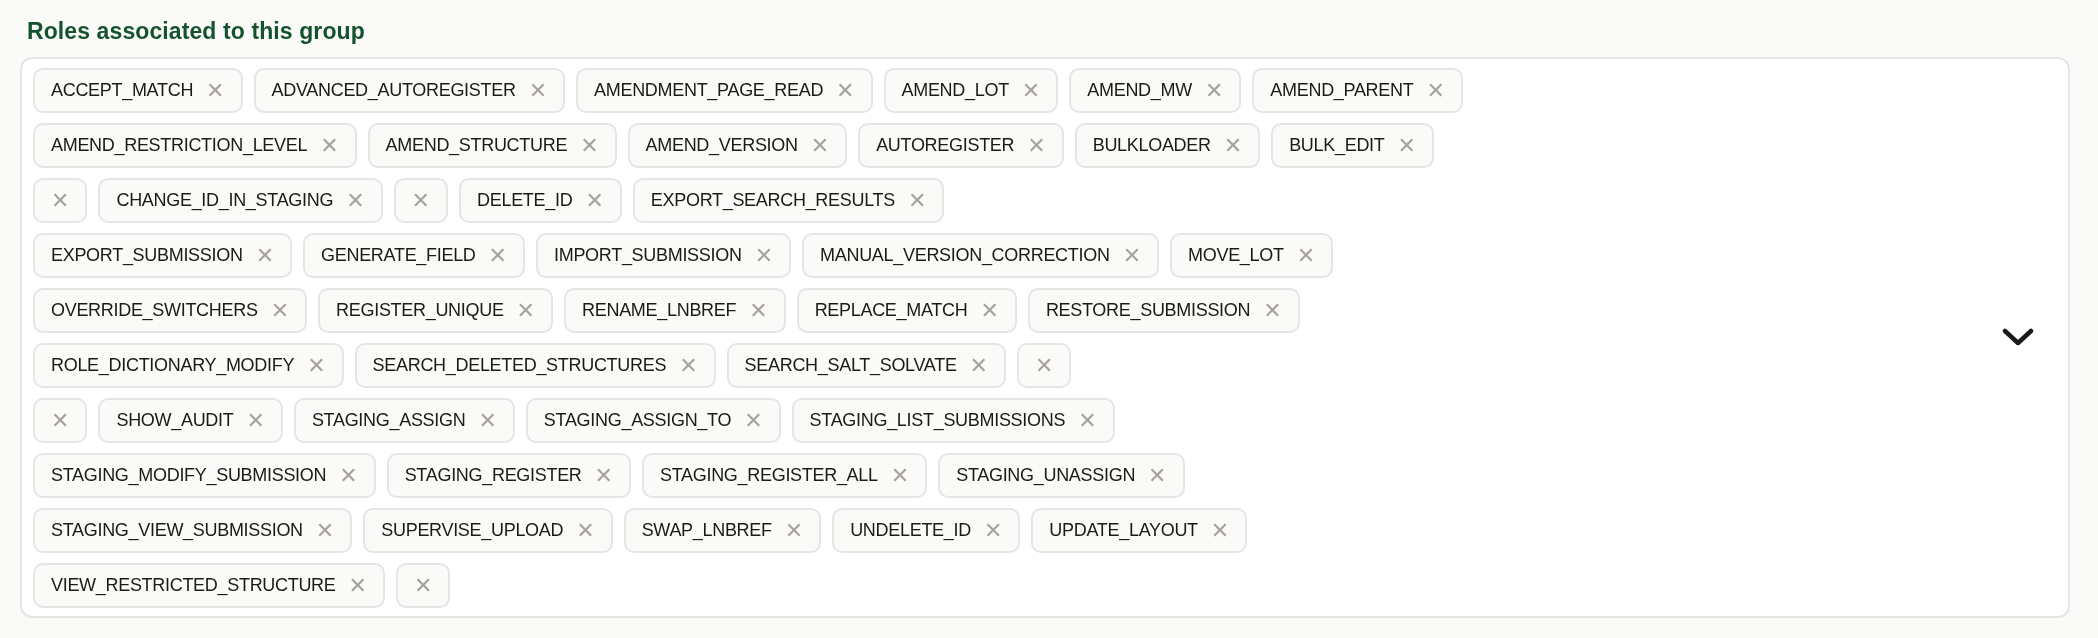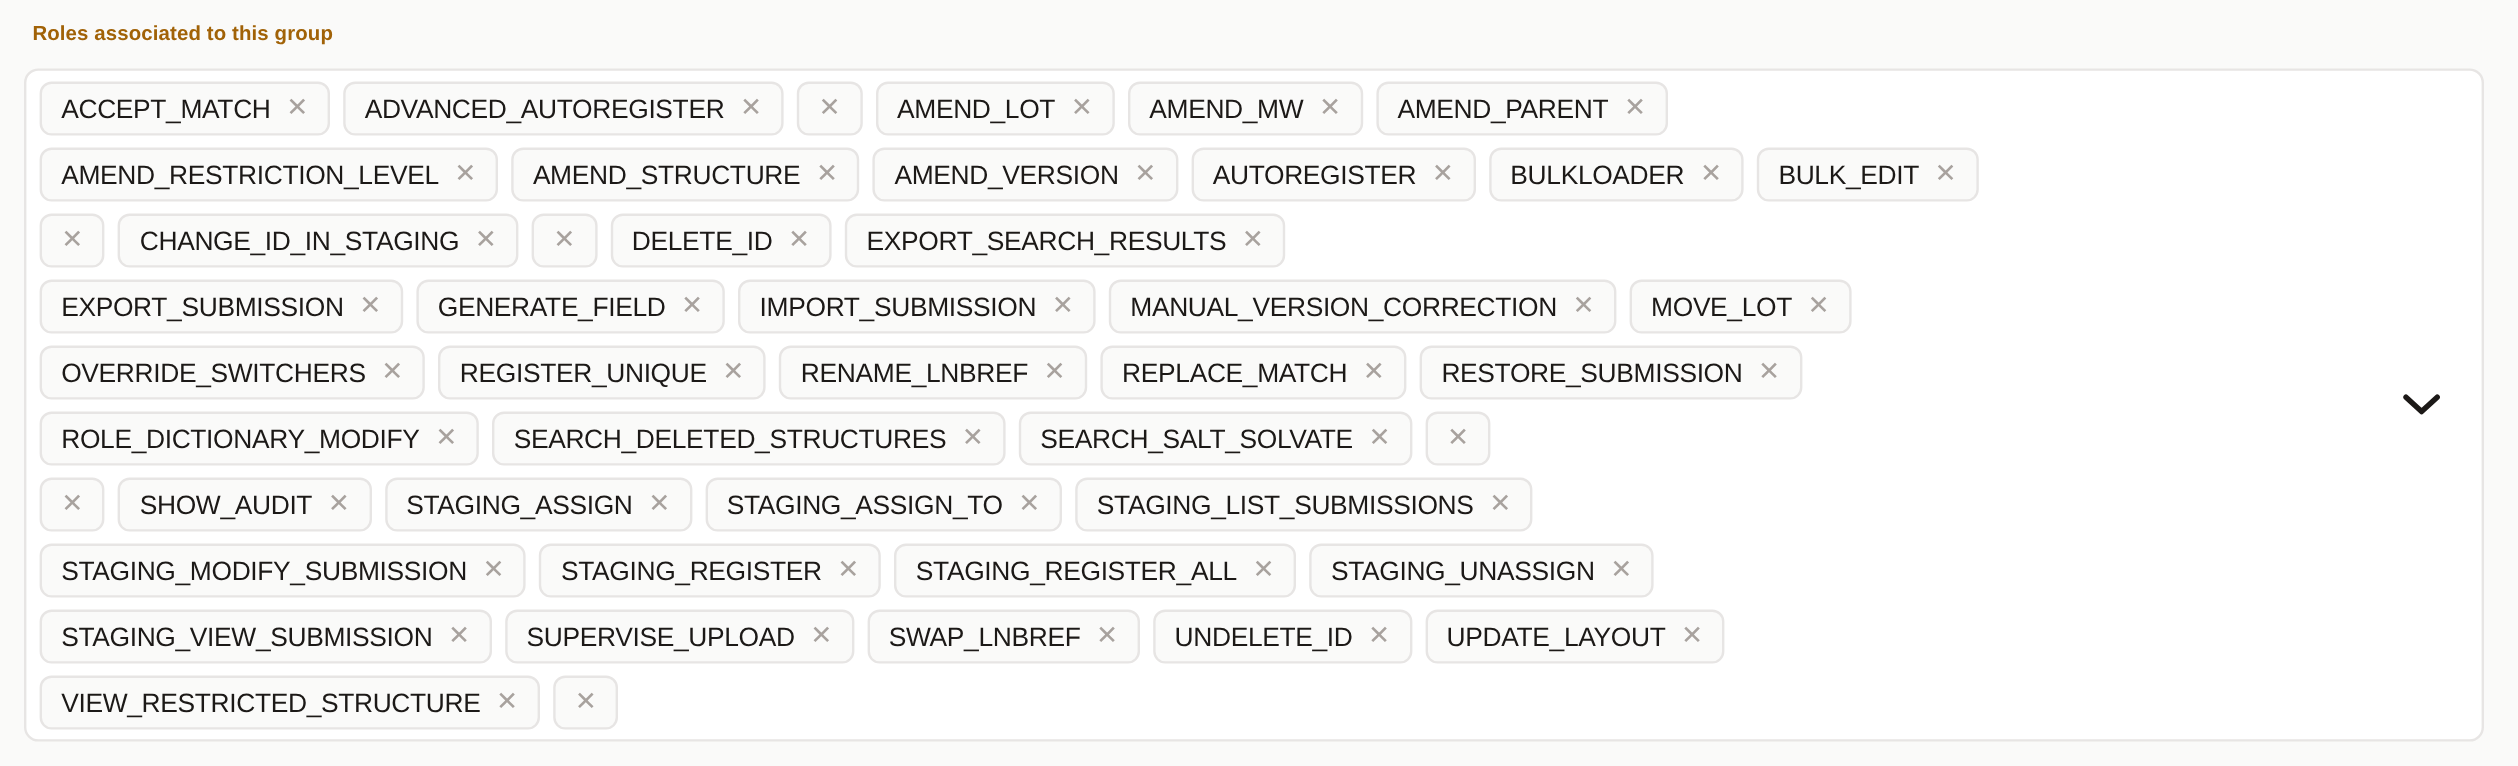--- a/index.html
+++ b/index.html
@@ -8,23 +8,23 @@
     background: #fafaf9;
     font-family: "Liberation Sans", sans-serif;
     overflow: hidden;
   }
   .page {
     position: relative;
     width: 2098px; height: 638px;
     padding: 18px 0 0 27px;
   }
   .field-label {
-    font-size: 17px;
+    font-size: 23px;
     font-weight: 700;
-    color: #a16207;
+    color: #14532d;
     letter-spacing: 0.1px;
     margin-bottom: 14px;
   }
   .select-box {
     position: absolute;
     left: 20px; top: 57px;
     width: 2050px;
     min-height: 555px;
     background: #ffffff;
     border: 2px solid #e7e5e4;
@@ -44,21 +44,21 @@
     gap: 13px;
     height: 45px;
     padding: 0 16px;
     background: #fafaf9;
     border: 2px solid #e7e5e4;
     border-radius: 10px;
     white-space: nowrap;
     flex: 0 0 auto;
   }
   .tag-label {
-    font-size: 22px;
+    font-size: 18px;
     font-weight: 500;
     color: #1c1917;
     letter-spacing: -0.3px;
   }
   .tag-remove {
     font-size: 22px;
     line-height: 1;
     color: #a8a29e;
     font-weight: 400;
     cursor: pointer;
@@ -88,20 +88,21 @@
         <div class="tag-row">
           <span class="tag">
             <span class="tag-label">ACCEPT_MATCH</span>
             <button class="tag-remove">✕</button>
           </span>
           <span class="tag">
             <span class="tag-label">ADVANCED_AUTOREGISTER</span>
             <button class="tag-remove">✕</button>
           </span>
           <span class="tag">
+            <span class="tag-label">AMENDMENT_PAGE_READ</span>
             <button class="tag-remove">✕</button>
           </span>
           <span class="tag">
             <span class="tag-label">AMEND_LOT</span>
             <button class="tag-remove">✕</button>
           </span>
           <span class="tag">
             <span class="tag-label">AMEND_MW</span>
             <button class="tag-remove">✕</button>
           </span>

